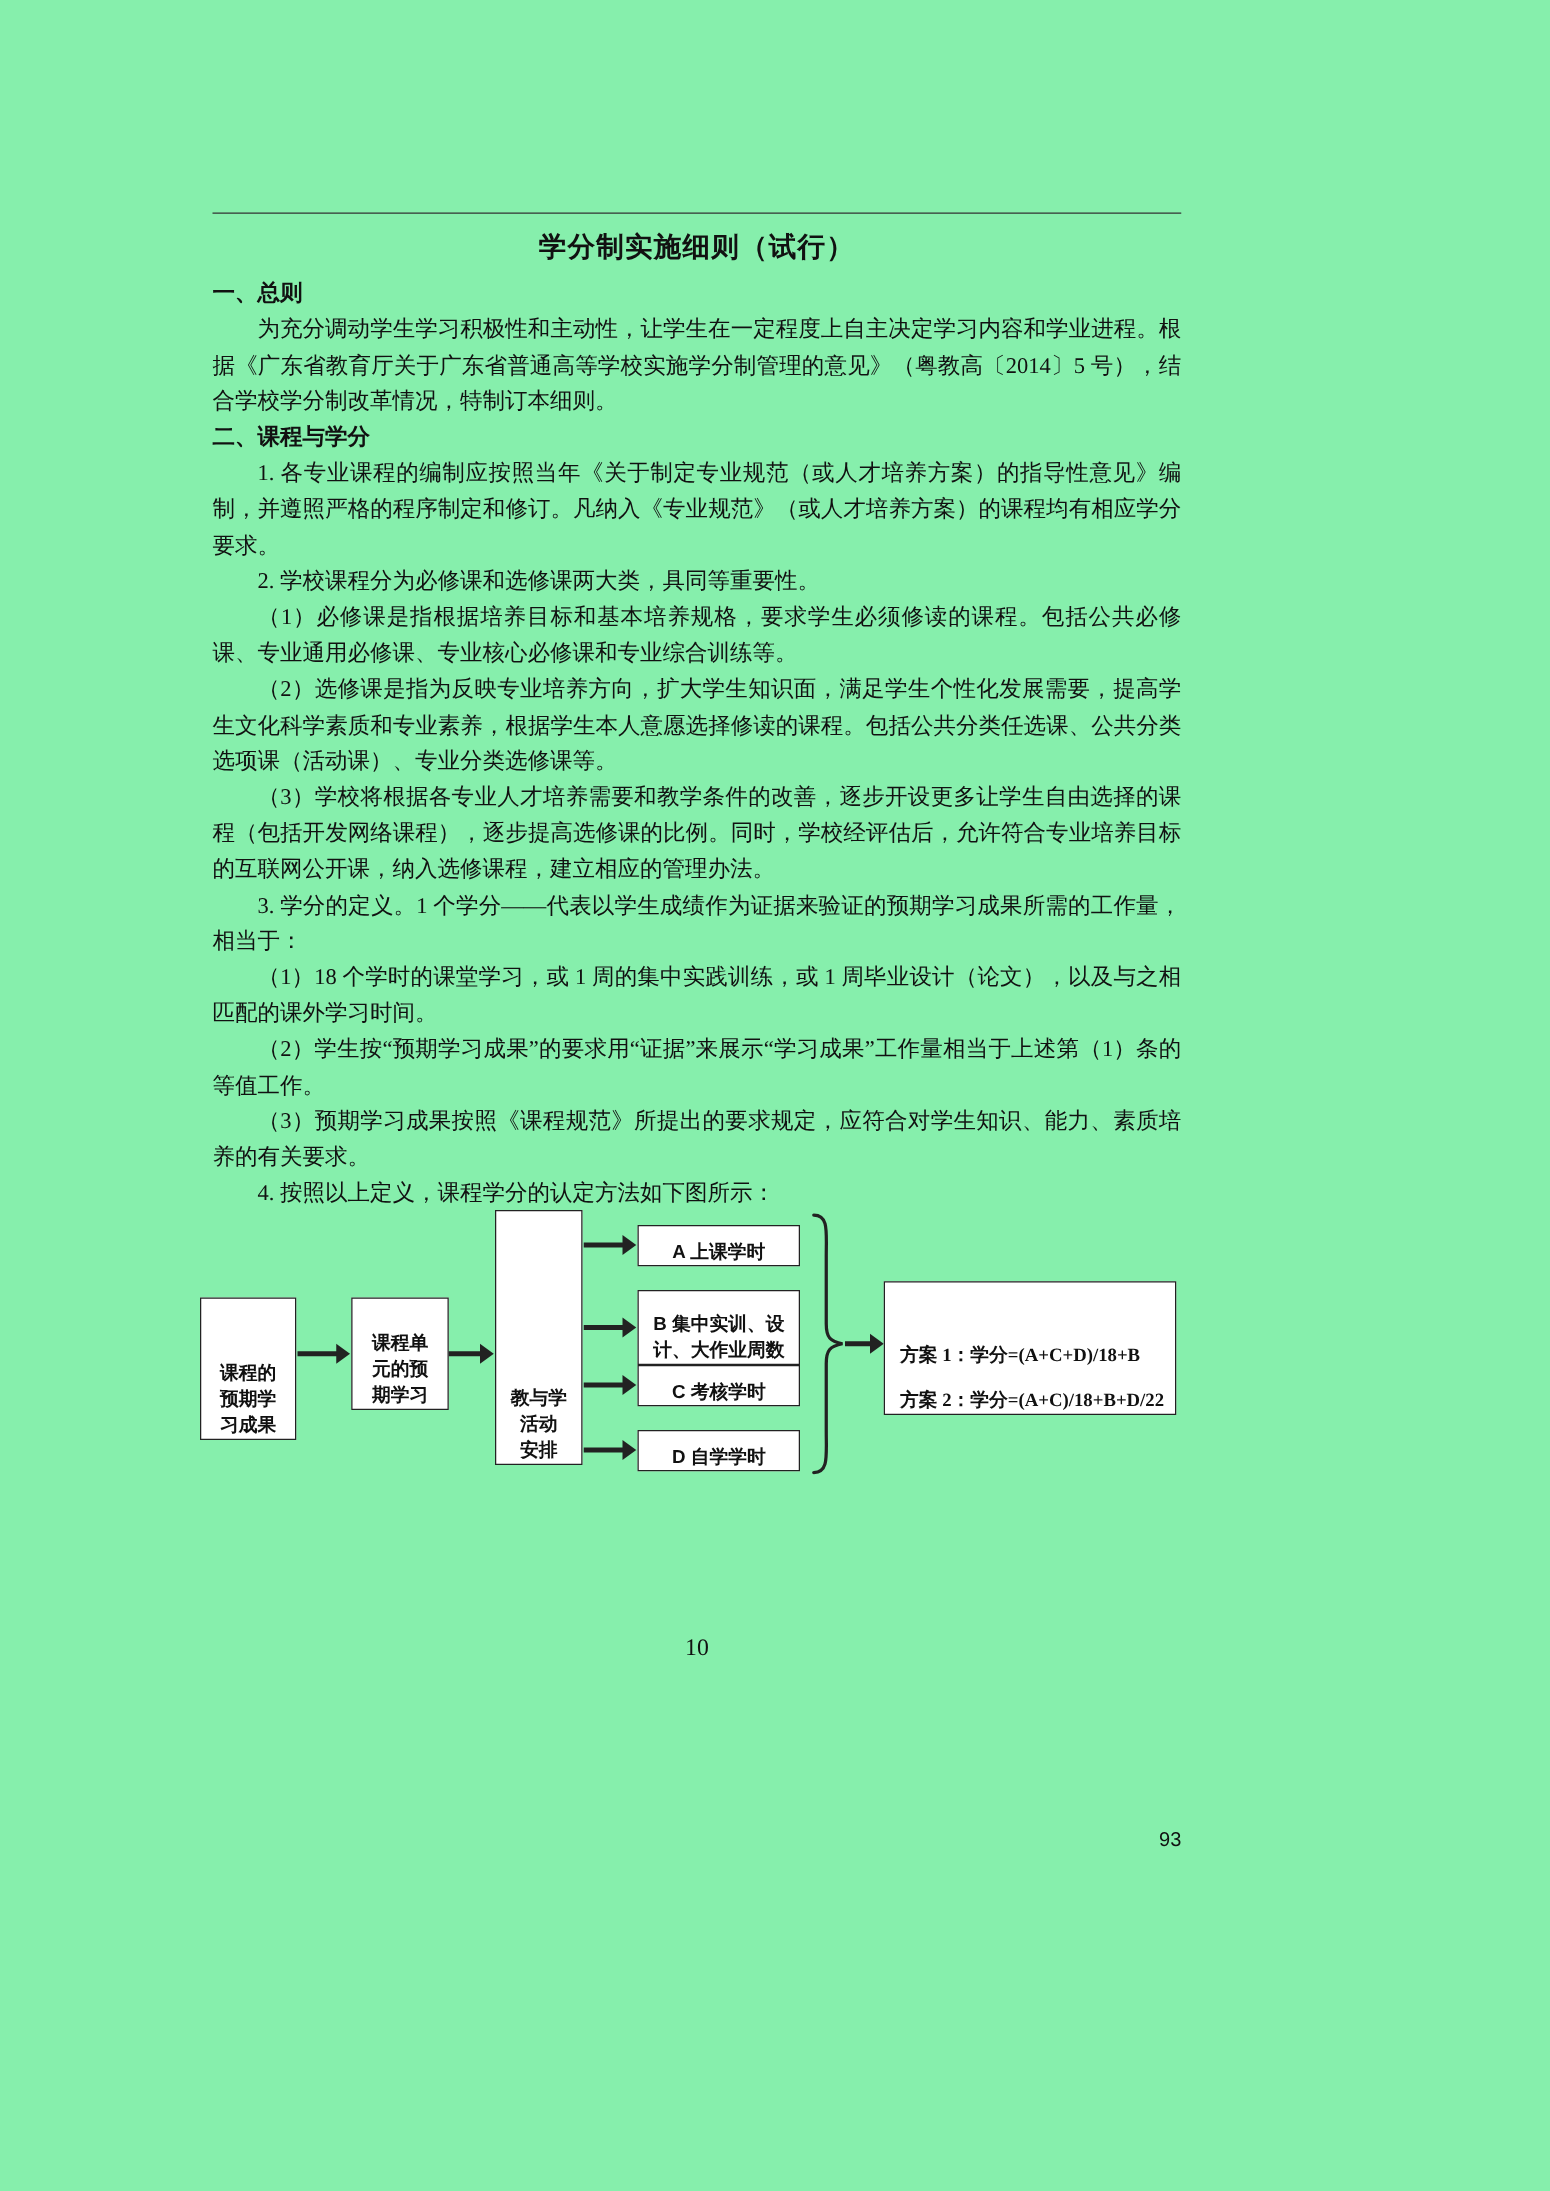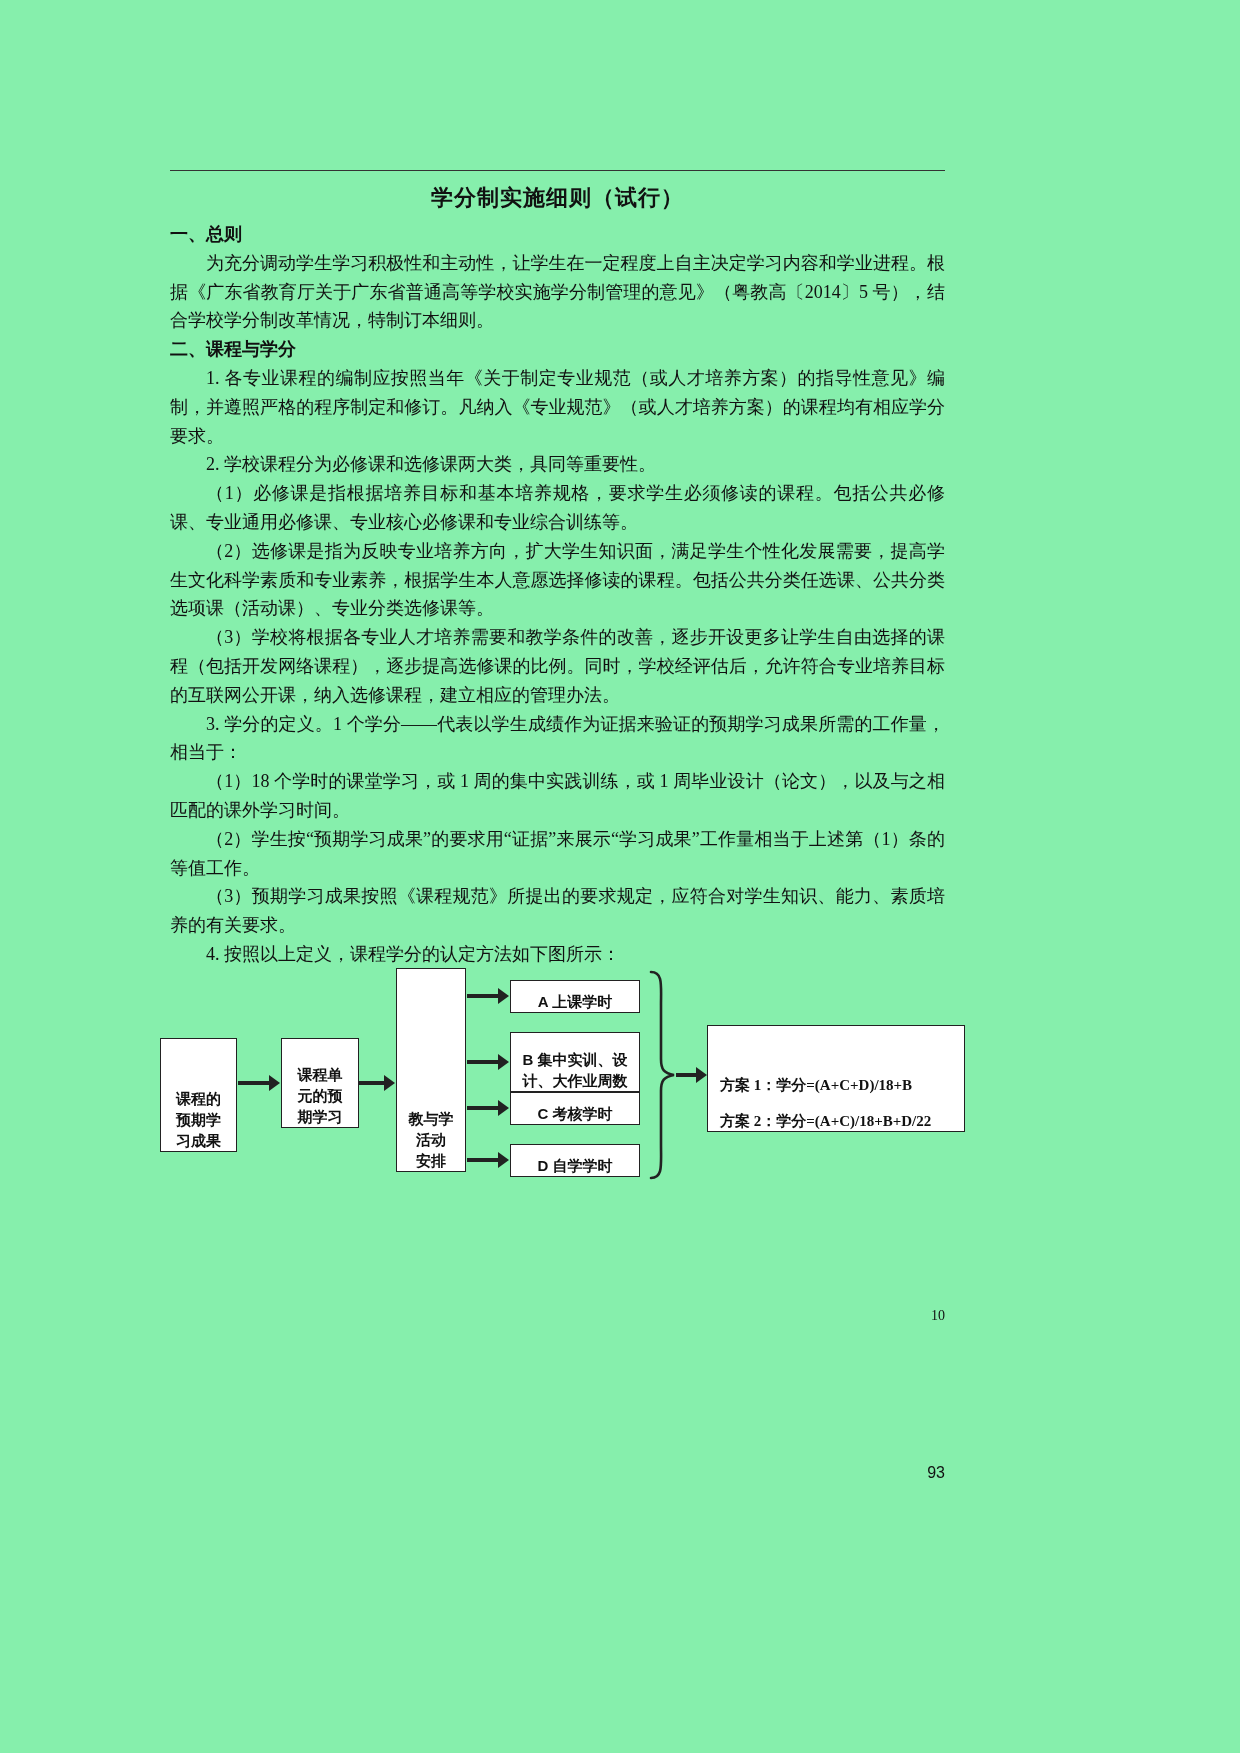--- a/index.html
+++ b/index.html
@@ -54,21 +54,21 @@
     position:absolute; left:0; right:9px; top:5.8px; height:4.5px; background:#222;
   }
   .arrow .head {
     position:absolute; right:0; top:0; width:0; height:0;
     border-left:11px solid #222; border-top:8px solid transparent; border-bottom:8px solid transparent;
   }
   .brace { position:absolute; left:645px; top:969px; }
 
   .pageno-inner {
     position:absolute; left:170px; top:1308px; width:775px;
-    text-align:right; font-size:14px;
+    text-align:center; font-size:19px;
   }
   .pageno-outer {
     position:absolute; left:170px; top:1464px; width:775px;
     text-align:right; font-size:16px;
     font-family:"Liberation Sans","DejaVu Sans",sans-serif;
   }
 </style>
 </head>
 <body>
 
@@ -161,21 +161,21 @@
 
     <svg class="brace" width="34" height="212" viewBox="0 0 34 212">
       <path d="M6 3 C18 3 16 16 16 36 L16 90 C16 101 19 104 29 106 C19 108 16 111 16 122 L16 176 C16 196 18 209 6 209" fill="none" stroke="#222" stroke-width="2.6" stroke-linecap="round"></path>
     </svg>
 
     <div class="arrow" style="left:676px;top:1067px;width:31px;">
       <span class="shaft"></span>
       <span class="head"></span>
     </div>
 
-    <div class="fc-box result" style="left:707px;top:1025px;width:258px;height:107px;">
+    <div class="fc-box result" style="left:707px;top:1025px;width:234px;height:107px;">
       <span>方案 1：学分=(A+C+D)/18+B</span>
       <span>方案 2：学分=(A+C)/18+B+D/22</span>
     </div>
 
   </div>
 
   <div class="pageno-inner">10</div>
   <div class="pageno-outer">93</div>
 
 </div>

